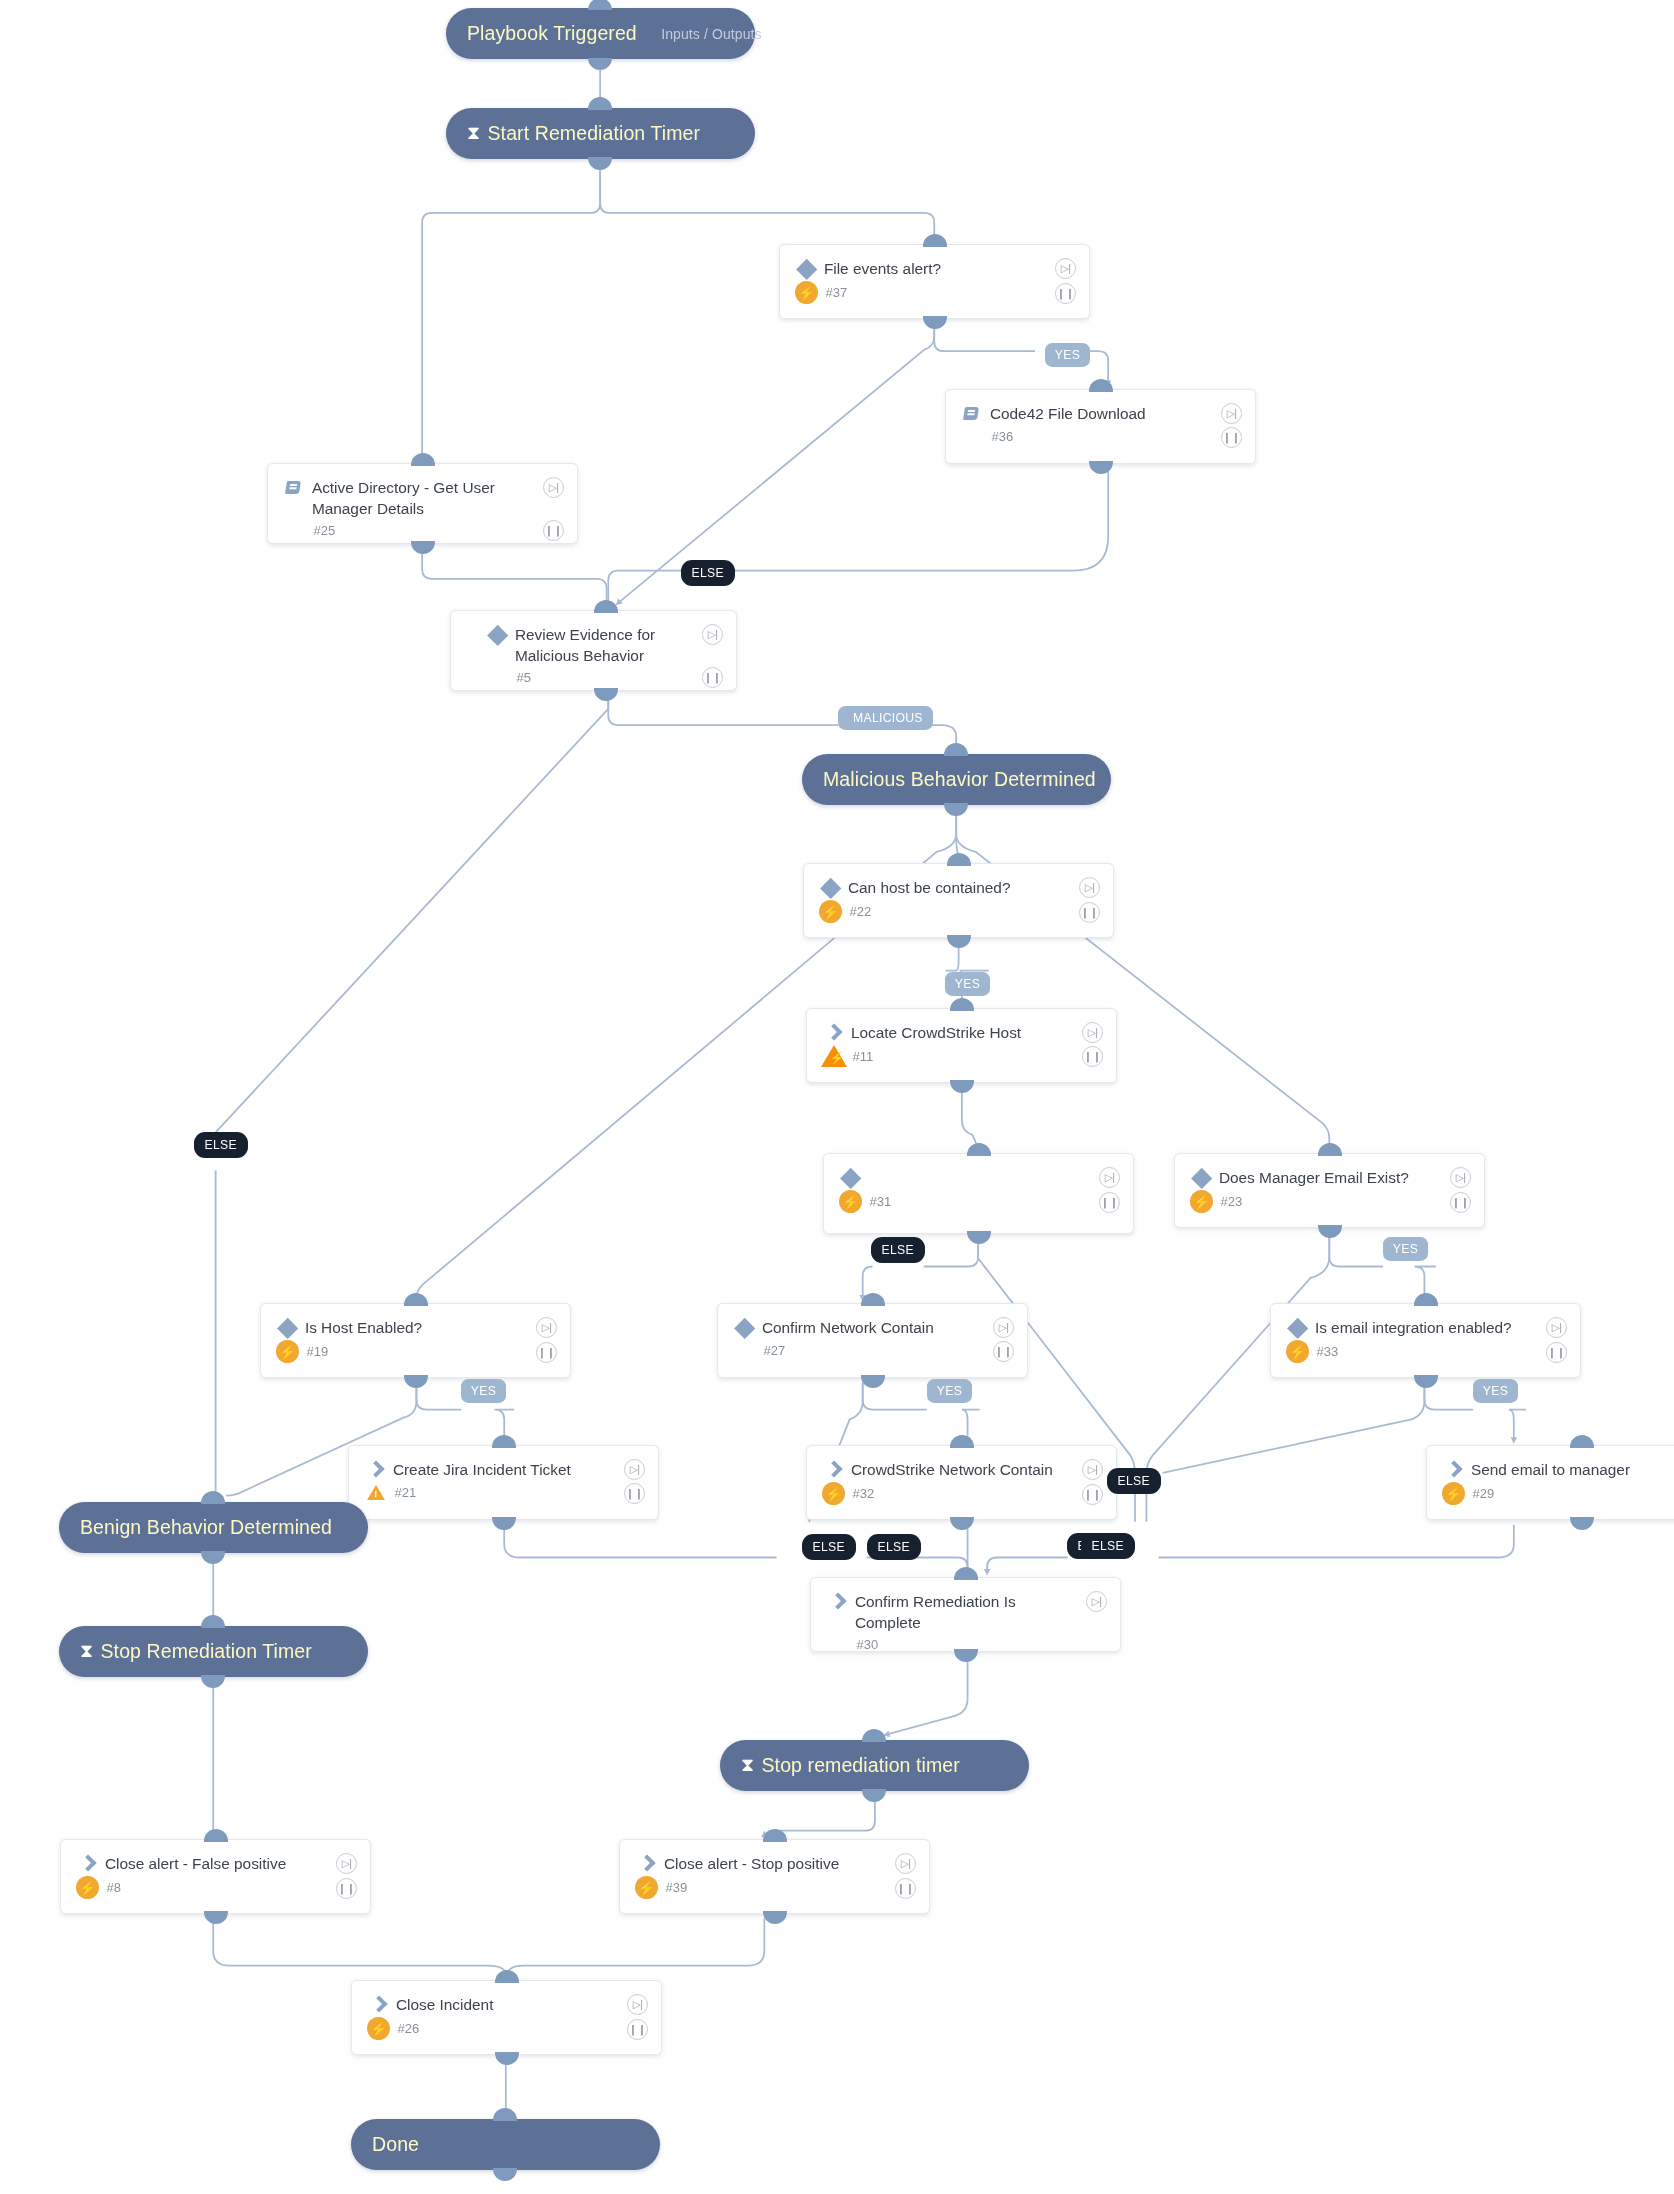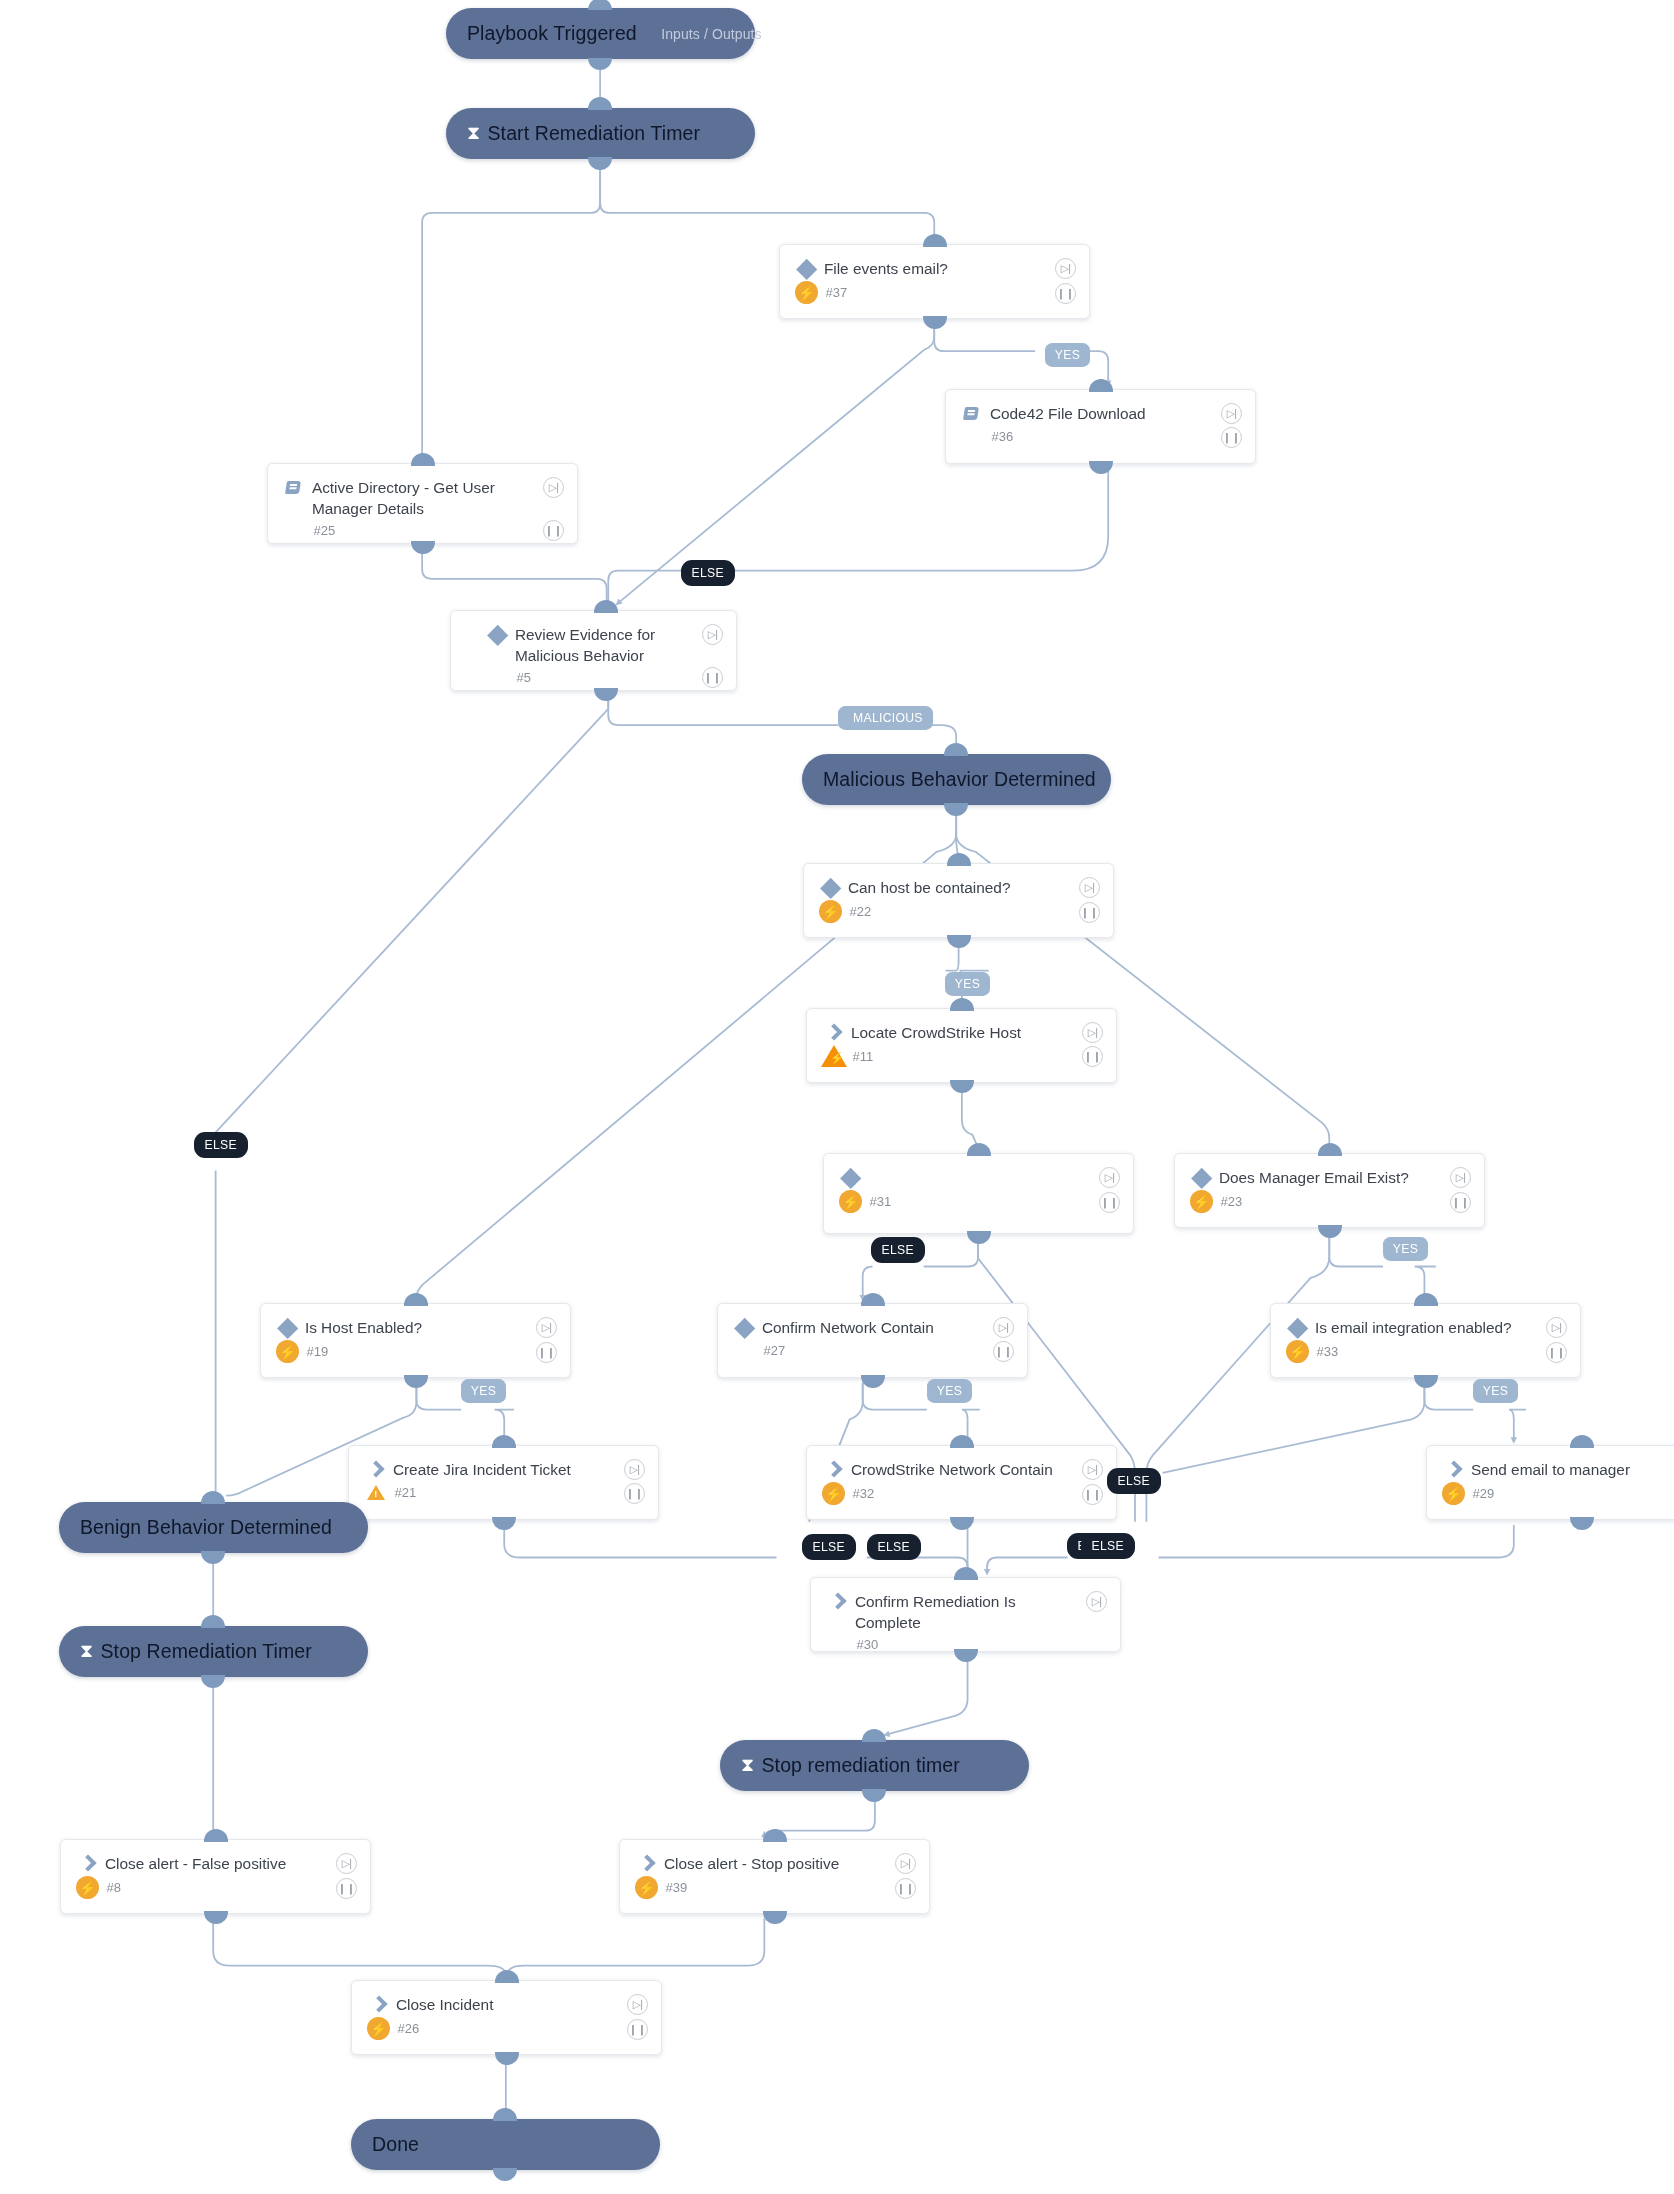--- a/index.html
+++ b/index.html
@@ -29,21 +29,21 @@
     border-radius: 812px;
     color: #ffffff;
     display: flex;
     align-items: center;
     padding: 0 21px;
     box-shadow: 0 1.6px 4.1px rgba(40,55,85,0.22);
     font-size: 19.5px;
     letter-spacing: 0.1px;
     white-space: nowrap;
   }
-  .pill .pill-label { font-size: 19.5px; color: #0f172a; text-align: center; }
+  .pill .pill-label { font-size: 19.5px; color: #fef9c3; text-align: center; }
   .pill .pill-sub {
     margin-left: auto;
     font-size: 14px;
     color: #c3ccdd;
     padding-left: 24.4px;
   }
   .pill .hourglass {
     font-size: 18.7px;
     margin-right: 7.3px;
     line-height: 1;
@@ -324,21 +324,21 @@
         <span class="hourglass">⧗</span>
         <span class="pill-label">Start Remediation Timer</span>
         <div class="port top" style="left:142px;top:-10.6px;"></div>
         <div class="port bot" style="left:142px;bottom:-10.6px;"></div>
       </div>
       <div class="card" style="left: 779px; top: 244px; width: 311px; height: 75px;">
         <div class="card-top">
           <div class="card-kind">
             <div class="diamond"></div>
           </div>
-          <div class="card-title">File events email?</div>
+          <div class="card-title">File events alert?</div>
           <div class="circ-icon icon-next">
             <span class="gl">▷|</span>
           </div>
         </div>
         <div class="card-bottom">
           <div class="card-badge">
             <div class="badge-bolt">⚡</div>
           </div>
           <div class="card-id">#37</div>
           <div class="circ-icon icon-pause">

